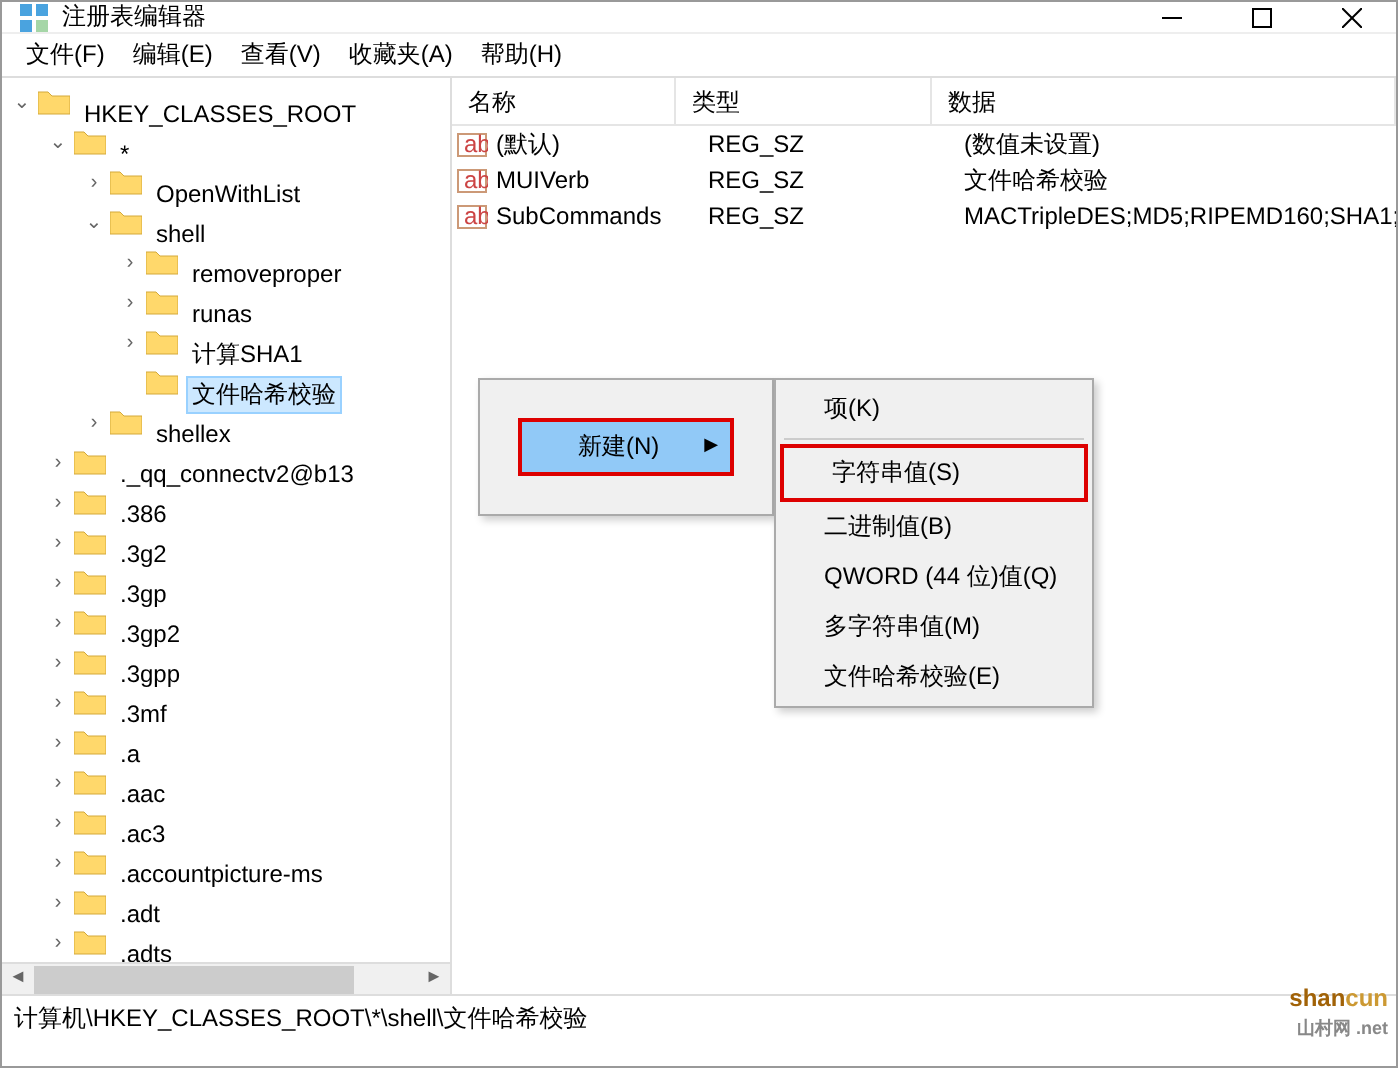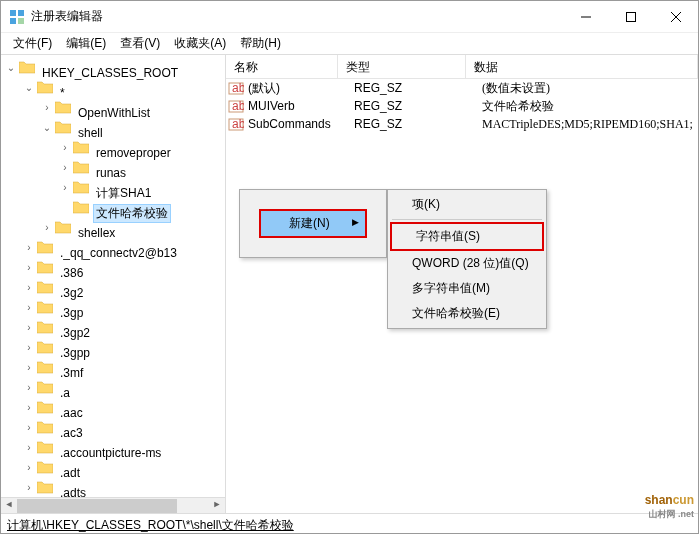--- a/index.html
+++ b/index.html
@@ -1,17 +1,17 @@
 <!DOCTYPE html>
 <html><head>
 <meta charset="utf-8">
 <style>
 * { margin: 0; padding: 0; box-sizing: border-box; font-family: "Microsoft YaHei", "Segoe UI", sans-serif; font-size: 12px; }
 body { background: #fff; width: 699px; height: 534px; border: 1px solid #999; position: relative; overflow: hidden; }
-.titlebar { height: 32px; background: #fff; display: flex; align-items: center; padding-left: 8px; border-bottom: 1px solid #eee; }
+.titlebar { height: 16px; background: #fff; display: flex; align-items: center; padding-left: 8px; border-bottom: 1px solid #eee; }
 .titlebar .app-icon { width: 16px; height: 16px; margin-right: 6px; }
 .titlebar .title { flex: 1; }
 .winbtn { width: 45px; height: 30px; display: flex; align-items: center; justify-content: center; }
 .winbtn svg { width: 10px; height: 10px; }
 .menubar { height: 22px; display: flex; align-items: center; padding-left: 6px; gap: 2px; border-bottom: 1px solid #ddd; }
 .menubar span { padding: 2px 6px; }
 .main { display: flex; height: 458px; }
 .tree { width: 225px; border-right: 1px solid #ddd; overflow: hidden; padding-top: 2px; position: relative; }
 .tree-inner { position: relative; }
 .node { display: flex; align-items: center; height: 20px; white-space: nowrap; }
@@ -21,23 +21,23 @@
 .node-label.selected { background: #cce8ff; border: 1px solid #99d1ff; padding: 0 2px; }
 .list { flex: 1; position: relative; overflow: hidden; }
 .list-header { display: flex; height: 24px; border-bottom: 1px solid #e5e5e5; }
 .list-header div { padding: 4px 8px; border-right: 1px solid #e5e5e5; }
 .col-name { width: 112px; }
 .col-type { width: 128px; }
 .col-data { flex: 1; }
 .list-row { display: flex; height: 18px; align-items: center; }
 .list-row .cell-name { width: 112px; display: flex; align-items: center; padding-left: 2px; }
 .list-row .cell-type { width: 128px; padding-left: 6px; margin-left: 10px; }
-.list-row .cell-data { flex: 1; padding-left: 6px; white-space: nowrap; overflow: hidden; font-family: Liberation Serif, serif; }
+.list-row .cell-data { flex: 1; padding-left: 6px; white-space: nowrap; overflow: hidden; }
 .val-icon { width: 16px; height: 16px; margin-right: 4px; }
-.statusbar { height: 22px; border-top: 1px solid #ddd; padding: 3px 6px; text-decoration: underline; }
+.statusbar { height: 22px; border-top: 1px solid #ddd; padding: 3px 6px; }
 .ctx-menu { position: absolute; background: #f0f0f0; border: 1px solid #aaa; box-shadow: 2px 2px 4px rgba(0,0,0,0.2); }
 .ctx1 { left: 238px; top: 188px; width: 148px; }
 .ctx-item { padding: 4px 20px 4px 28px; position: relative; }
 .ctx-item.hl { background: #91c9f7; }
 .ctx-item .arrow { position: absolute; right: 6px; top: 6px; font-size: 9px; }
 .ctx-redbox { border: 2px solid #d00; margin: 19px; }
 .ctx2 { left: 386px; top: 188px; width: 160px; padding: 2px 0; }
 .ctx2 .ctx-item { padding: 4px 12px 4px 24px; }
 .tree-scrollbar { position: absolute; bottom: 0; left: 0; right: 0; height: 16px; background: #f0f0f0; border-top: 1px solid #ddd; }
 .tree-scrollbar .thumb { position: absolute; left: 16px; width: 160px; height: 14px; top: 1px; background: #ccc; }
@@ -304,21 +304,22 @@
     </div>
   </div>
 </div>
 
 <div class="ctx-menu ctx2">
   <div class="ctx-item"><span>项(K)</span></div>
   <div style="border-top:1px solid #ccc;margin:2px 4px"></div>
   <div class="ctx-redbox" style="margin:0 2px">
     <div class="ctx-item" style=""><span>字符串值(S)</span></div>
   </div>
-  <div class="ctx-item"><span>QWORD (28 位)值(Q)</span></div>
+  <div class="ctx-item"><span>二进制值(B)</span></div>
+  <div class="ctx-item"><span>QWORD (44 位)值(Q)</span></div>
   <div class="ctx-item"><span>多字符串值(M)</span></div>
   <div class="ctx-item"><span>文件哈希校验(E)</span></div>
 </div>
 
 <div class="watermark">
   <span class="s1">shan</span><span class="s2">cun</span>
   <span class="sub">山村网 .net</span>
 </div>
 
 </body></html>

